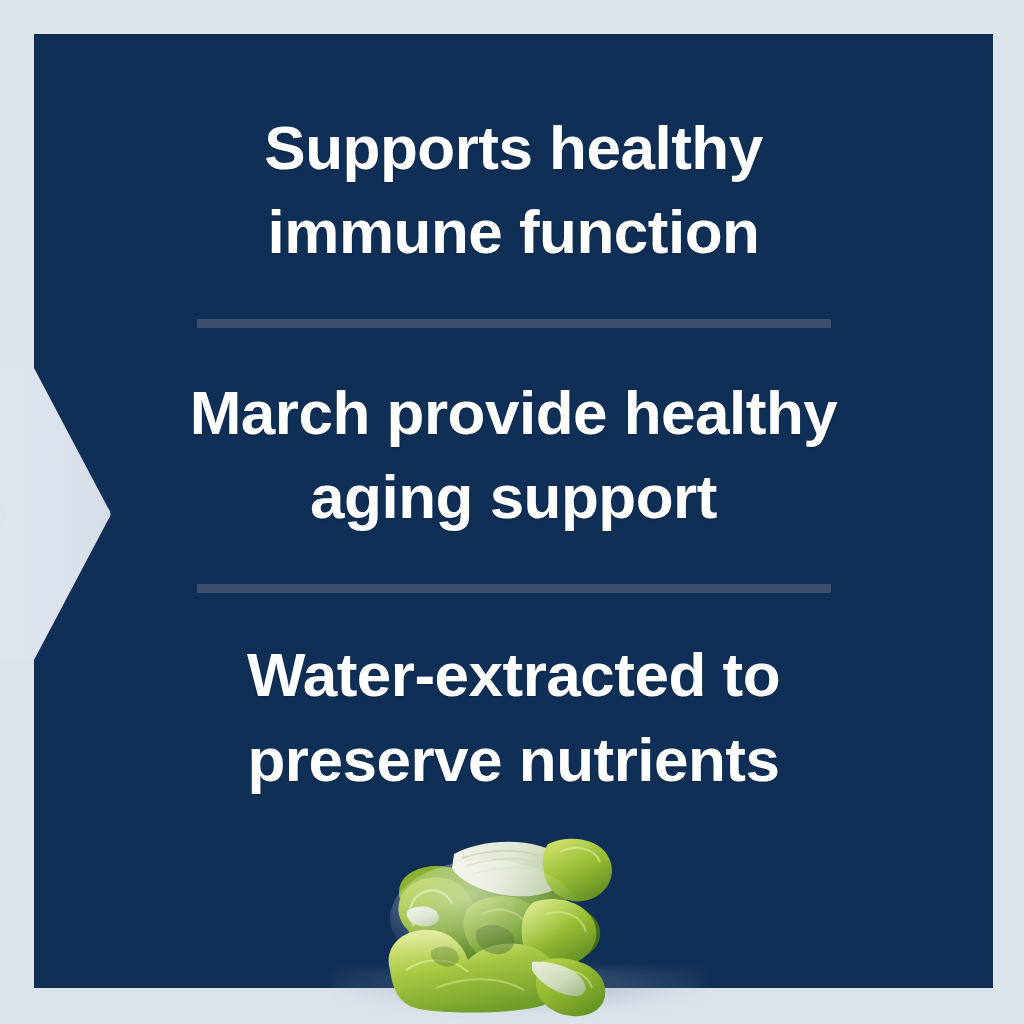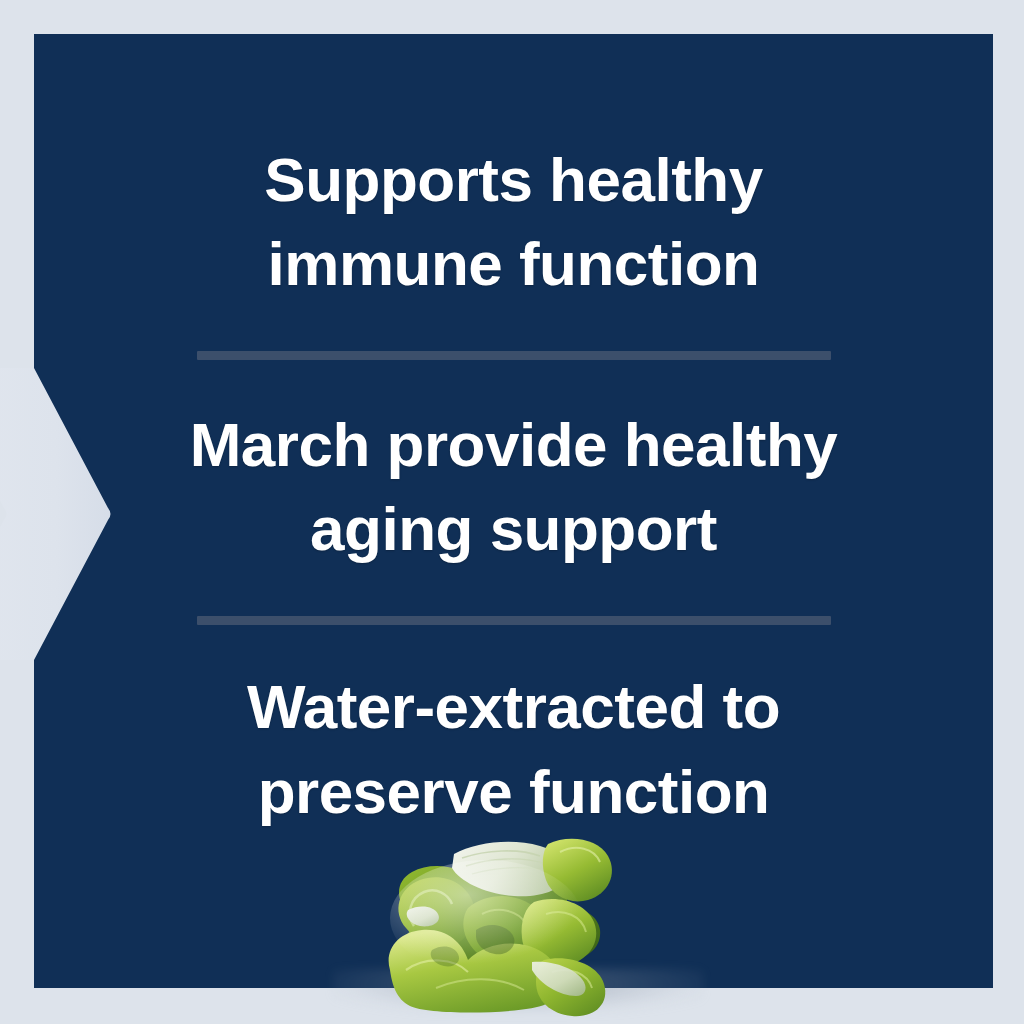--- a/index.html
+++ b/index.html
@@ -47,21 +47,21 @@
   #benefit-list {
     position: absolute;
     left: 34px;
     top: 34px;
     width: 959px;
     height: 954px;
     display: flex;
     flex-direction: column;
     align-items: center;
     box-sizing: border-box;
-    padding-top: 104px;
+    padding-top: 72px;
   }
 
   .benefit-row {
     width: 100%;
     display: flex;
     flex-direction: column;
     align-items: center;
     justify-content: flex-start;
   }
 
@@ -160,21 +160,21 @@
       <p class="benefit-text">March provide healthy aging support</p>
     </div>
 
     <div class="gap-3"></div>
 
     <div class="divider-rule"></div>
 
     <div class="gap-4"></div>
 
     <div class="benefit-row row-3">
-      <p class="benefit-text">Water-extracted to preserve function</p>
+      <p class="benefit-text">Water-extracted to preserve nutrients</p>
     </div>
 
   </div>
 
   <div id="veg-shadow"></div>
 
   <svg id="veg-photo" viewBox="0 0 340 212" xmlns="http://www.w3.org/2000/svg">
     <defs>
       <linearGradient id="leafA" x1="0.1" y1="0" x2="0.9" y2="1">
         <stop offset="0%" stop-color="#b9d24a"></stop>

